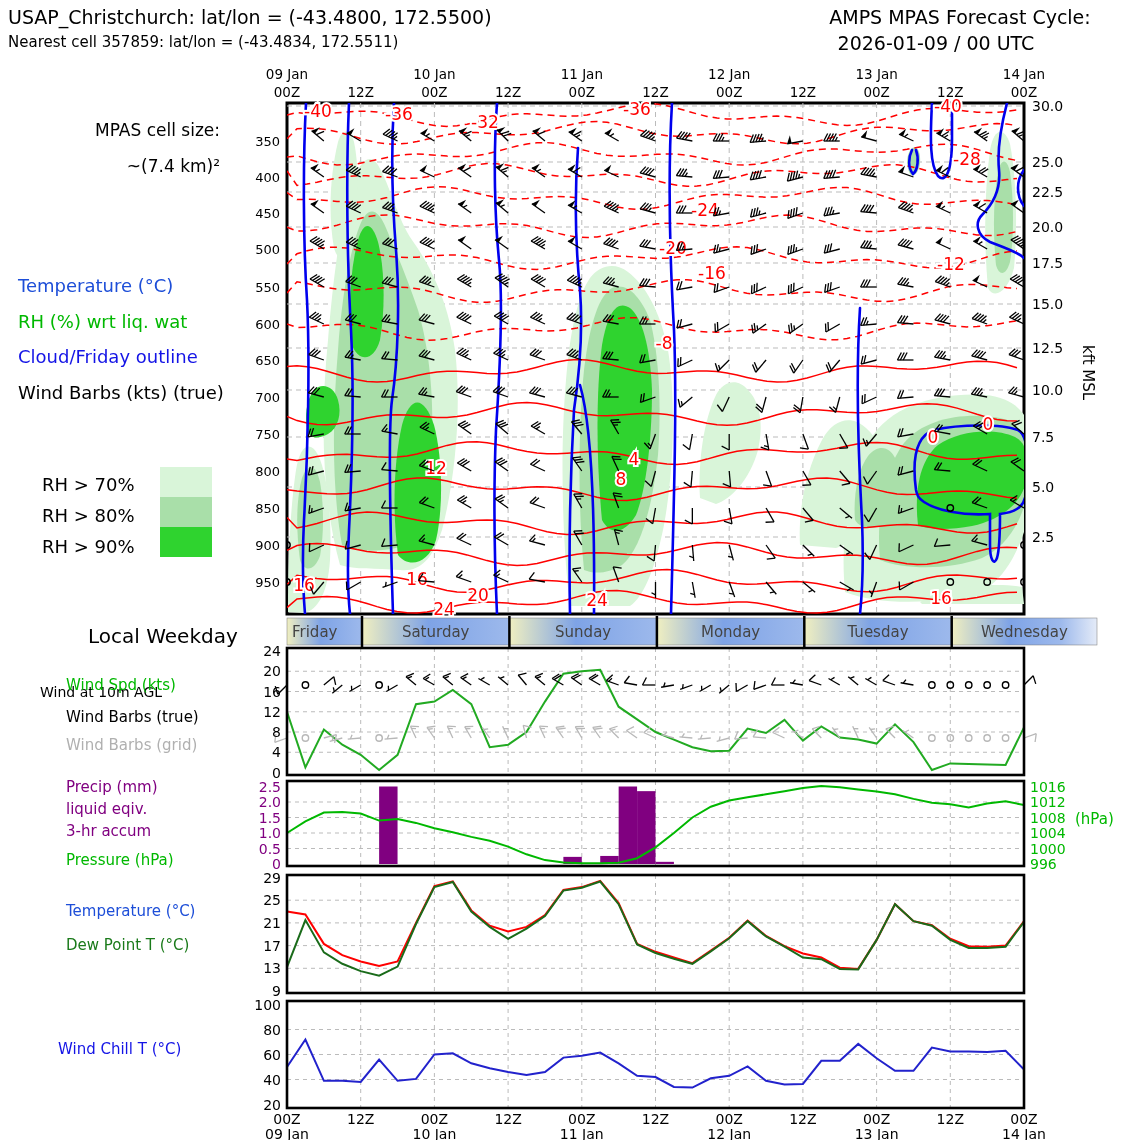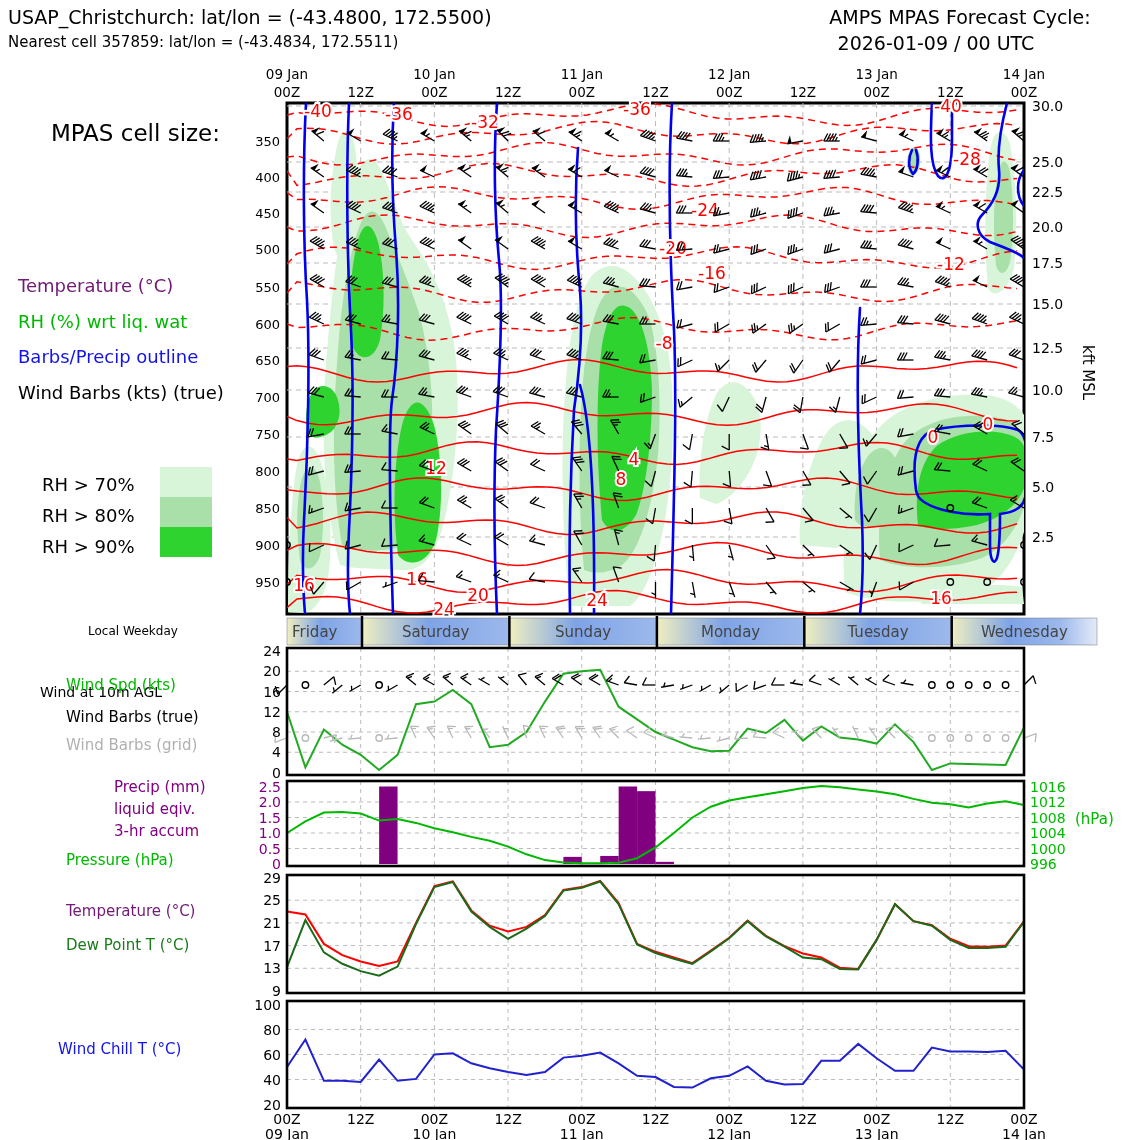--- a/index.html
+++ b/index.html
@@ -2,47 +2,48 @@
 <html><head>
 <meta charset="utf-8">
 <style>
   html,body{margin:0;padding:0;background:#fff;}
   #page{position:relative;width:1140px;height:1140px;background:#fff;overflow:hidden;
         font-family:"DejaVu Sans","Liberation Sans",sans-serif;color:#000;padding-left:20px;}
   .abs{position:absolute;white-space:nowrap;}
   #svgplot{position:absolute;left:0;top:0;}
   .t19{font-size:19px;}
   .t15{font-size:15px;}
-  .t23{font-size:23px;}
+  .t23{font-size:17px;}
   .t18{font-size:18px;}
-  .t16{font-size:12px;}
+  .t16{font-size:20px;}
   .t13{font-size:14px;margin-top:32px;}
-  .red{color:#701a75;}
+  .red{color:#1d4ed8;}
   .grn{color:#00b800;text-align:center;}
   .dgrn{color:#1a7a1a;}
   .blu{color:#1414e6;}
-  .pur{color:#800080;margin-left:48px;}
+  .pur{color:#800080;}
   .gry{color:#b0b0b0;}
   .swatch{position:absolute;left:160px;width:52px;height:30px;}
 </style>
 </head>
 <body>
 
 <div id="page">
 
   <div class="abs t19" style="left:8px;top:6px;">USAP_Christchurch: lat/lon = (-43.4800, 172.5500)</div>
   <div class="abs t15" style="left:8px;top:33px;">Nearest cell 357859: lat/lon = (-43.4834, 172.5511)</div>
   <div class="abs t19" style="left:795px;top:6px;width:330px;text-align:center;">AMPS MPAS Forecast Cycle:</div>
   <div class="abs t19" style="left:771px;top:32px;width:330px;text-align:center;">2026-01-09 / 00 UTC</div>
 
   <div class="abs t23" style="left:0px;top:120px;width:220px;text-align:right;">MPAS cell size:</div>
+  <div class="abs t23" style="left:0px;top:156px;width:220px;text-align:right;">~(7.4 km)²</div>
 
   <div class="abs t18 red" style="left:18px;top:275px;">Temperature (°C)</div>
   <div class="abs t18 grn" style="left: 18px; top: 311px; color: rgb(0, 184, 0);">RH (%) wrt liq. wat</div>
-  <div class="abs t18 blu" style="left:18px;top:346px;">Barbs/Precip outline</div>
+  <div class="abs t18 blu" style="left:18px;top:346px;">Cloud/Friday outline</div>
   <div class="abs t18" style="left:18px;top:382px;">Wind Barbs (kts) (true)</div>
 
   <div class="abs t18" style="left:42px;top:474px;">RH &gt; 70%</div>
   <div class="abs t18" style="left:42px;top:505px;">RH &gt; 80%</div>
   <div class="abs t18" style="left:42px;top:536px;">RH &gt; 90%</div>
   <div class="swatch" id="sw70" style="top: 467px; background: rgb(217, 245, 217);"></div>
   <div class="swatch" id="sw80" style="top: 497px; background: rgb(169, 223, 169);"></div>
   <div class="swatch" id="sw90" style="top: 527px; background: rgb(47, 211, 47);"></div>
 
   <div class="abs t16" style="left:88px;top:624px;">Local Weekday</div>

